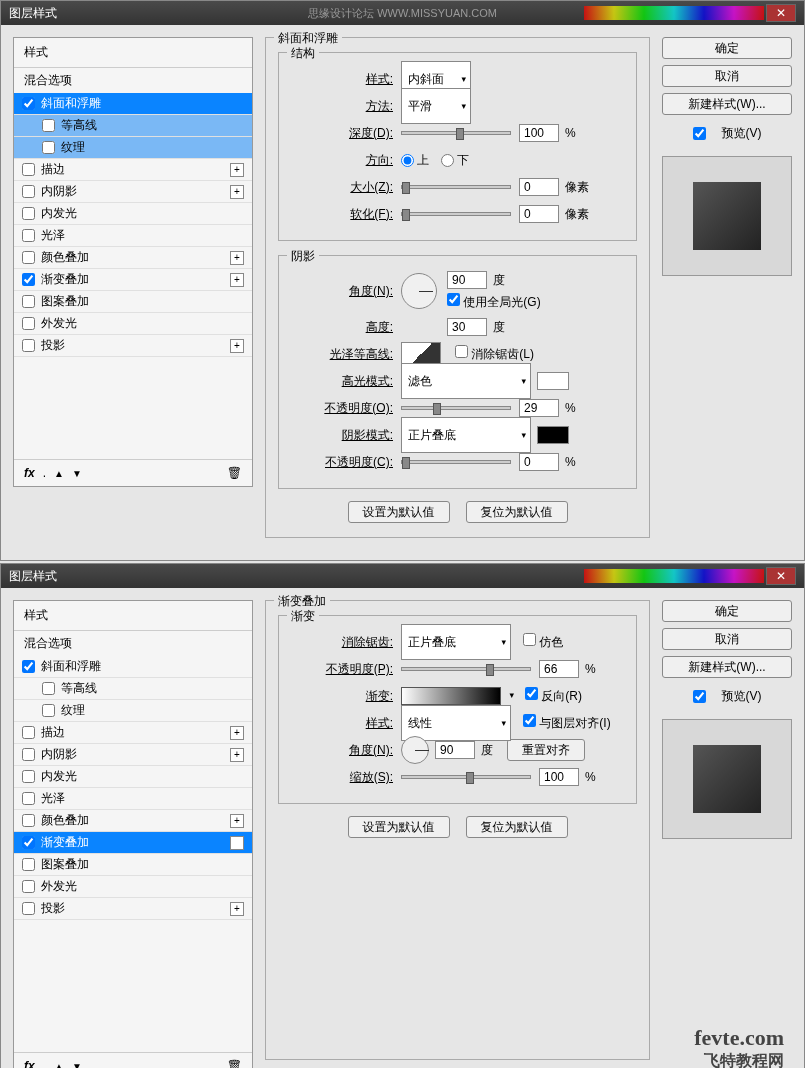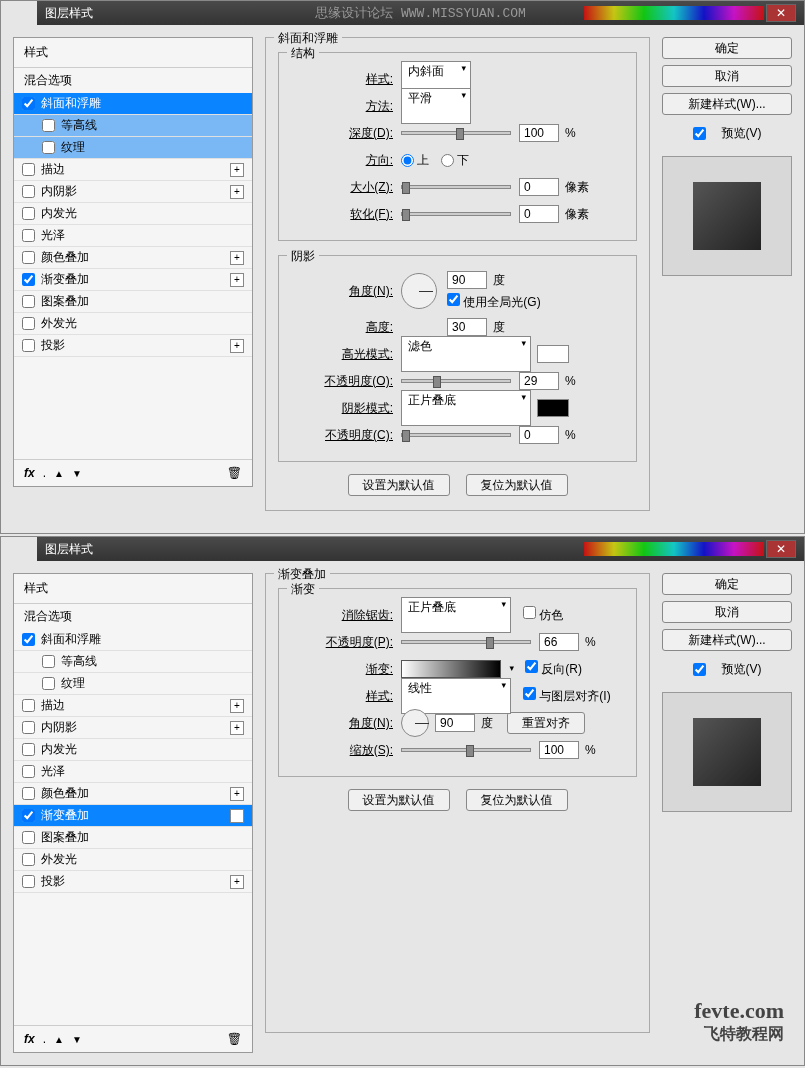--- a/index.html
+++ b/index.html
@@ -1,20 +1,20 @@
 <!DOCTYPE html>
 <html><head>
 <meta charset="utf-8">
 <style>
 * { box-sizing: border-box; margin: 0; padding: 0; font-family: 'Microsoft YaHei', SimSun, sans-serif; font-size: 12px; }
 body { background: #e6e6e6; width: 805px; }
 .dialog { background: #e6e6e6; border: 1px solid #888; margin-bottom: 2px; }
-.titlebar { background: linear-gradient(#4a4a4a, #333); color: #fff; height: 24px; display: flex; align-items: center; padding: 0 8px; position: relative; margin-left: 36px; }
+.titlebar { background: linear-gradient(#4a4a4a, #333); color: #fff; height: 24px; display: flex; align-items: center; padding: 0 8px; position: relative; }
 .titlebar-text { flex: 0 0 auto; }
-.titlebar-watermark { position: absolute; left: 50%; transform: translateX(-50%); color: #999; font-size: 13px; font-family: Liberation Mono, monospace; }
+.titlebar-watermark { position: absolute; left: 50%; transform: translateX(-50%); color: #999; font-size: 11px; }
 .titlebar-colors { position: absolute; right: 40px; width: 180px; height: 14px; background: linear-gradient(90deg,#f00,#ff0,#0f0,#0ff,#00f,#f0f,#f00); opacity: 0.7; }
 .close-btn { margin-left: auto; width: 30px; height: 18px; background: #a33; color: #fff; display: flex; align-items: center; justify-content: center; cursor: pointer; border: 1px solid #666; }
 .body { display: flex; padding: 12px; gap: 12px; }
 .left { width: 240px; }
 .styles-box { border: 1px solid #999; background: #f5f5f5; height: 450px; display: flex; flex-direction: column; }
 .styles-header { padding: 6px 10px; border-bottom: 1px solid #ccc; }
 .styles-sub { padding: 4px 10px; }
 .style-item { display: flex; align-items: center; padding: 3px 8px; border-bottom: 1px solid #e0e0e0; cursor: pointer; height: 22px; }
 .style-item.selected { background: #0a84ff; color: #fff; }
 .style-item.sub-selected { background: #7ab8f5; }
@@ -25,21 +25,21 @@
 .fx-label { font-style: italic; font-weight: bold; }
 .arrow { cursor: pointer; font-size: 10px; }
 .trash { margin-left: auto; cursor: pointer; }
 .center { flex: 1; }
 .group { border: 1px solid #aaa; padding: 10px 12px 14px; margin-bottom: 10px; position: relative; }
 .group-title { position: absolute; top: -8px; left: 8px; background: #e6e6e6; padding: 0 4px; }
 .sub-group { border: 1px solid #aaa; padding: 10px 24px; margin-top: 4px; position: relative; }
 .sub-title { position: absolute; top: -8px; left: 8px; background: #e6e6e6; padding: 0 4px; }
 .row { display: flex; align-items: center; margin: 5px 0; height: 22px; }
 .row-label { width: 90px; text-align: right; margin-right: 8px; text-decoration: underline; }
-.select { border: 1px solid #888; background: #fff; padding: 1px 18px 1px 6px; position: relative; min-width: 70px; height: 36px; display: inline-flex; align-items: flex-start; }
+.select { border: 1px solid #888; background: #fff; padding: 1px 18px 1px 6px; position: relative; min-width: 70px; height: 36px; display: inline-flex; align-items: center; }
 .select::after { content: '▾'; position: absolute; right: 4px; font-size: 9px; }
 .slider { width: 110px; height: 4px; background: #ccc; border: 1px solid #888; position: relative; margin-right: 8px; }
 .slider-thumb { position: absolute; top: -4px; width: 8px; height: 12px; background: #888; border: 1px solid #555; }
 .num-input { width: 40px; border: 1px solid #888; background: #fff; padding: 1px 4px; text-align: left; height: 18px; }
 .unit { margin-left: 6px; }
 .radio-group { display: flex; gap: 12px; align-items: center; }
 .radio-group label { display: flex; align-items: center; gap: 3px; }
 .angle-ctrl { width: 36px; height: 36px; border: 1px solid #888; border-radius: 50%; background: #f0f0f0; position: relative; }
 .angle-ctrl::after { content: ''; position: absolute; width: 14px; height: 1px; background: #333; top: 50%; left: 50%; transform-origin: left; }
 .contour-sw { width: 40px; height: 24px; border: 1px solid #888; background: linear-gradient(135deg, #fff 0%, #fff 50%, #333 50%, #333 100%); }
@@ -205,20 +205,26 @@
               <label><input type="checkbox" checked="" style=""> <span>使用全局光(G)</span></label>
             </div>
           </div>
           <div class="row">
             <span class="row-label">高度:</span>
             <span style="width:46px"></span>
             <input class="num-input" value="30" style="">
             <span class="unit">度</span>
           </div>
           <div class="row">
+            <span class="row-label">光泽等高线:</span>
+            <div class="contour-sw"></div>
+            <span style="width:14px"></span>
+            <label><input type="checkbox" style=""> <span>消除锯齿(L)</span></label>
+          </div>
+          <div class="row">
             <span class="row-label">高光模式:</span>
             <div class="select" style="min-width:130px">
                 <span>滤色</span>
               </div>
             <div class="color-sw" style="background:#fff;margin-left:6px"></div>
           </div>
           <div class="row">
             <span class="row-label">不透明度(O):</span>
             <div class="slider">
                 <div class="slider-thumb" style="left:29%"></div>

